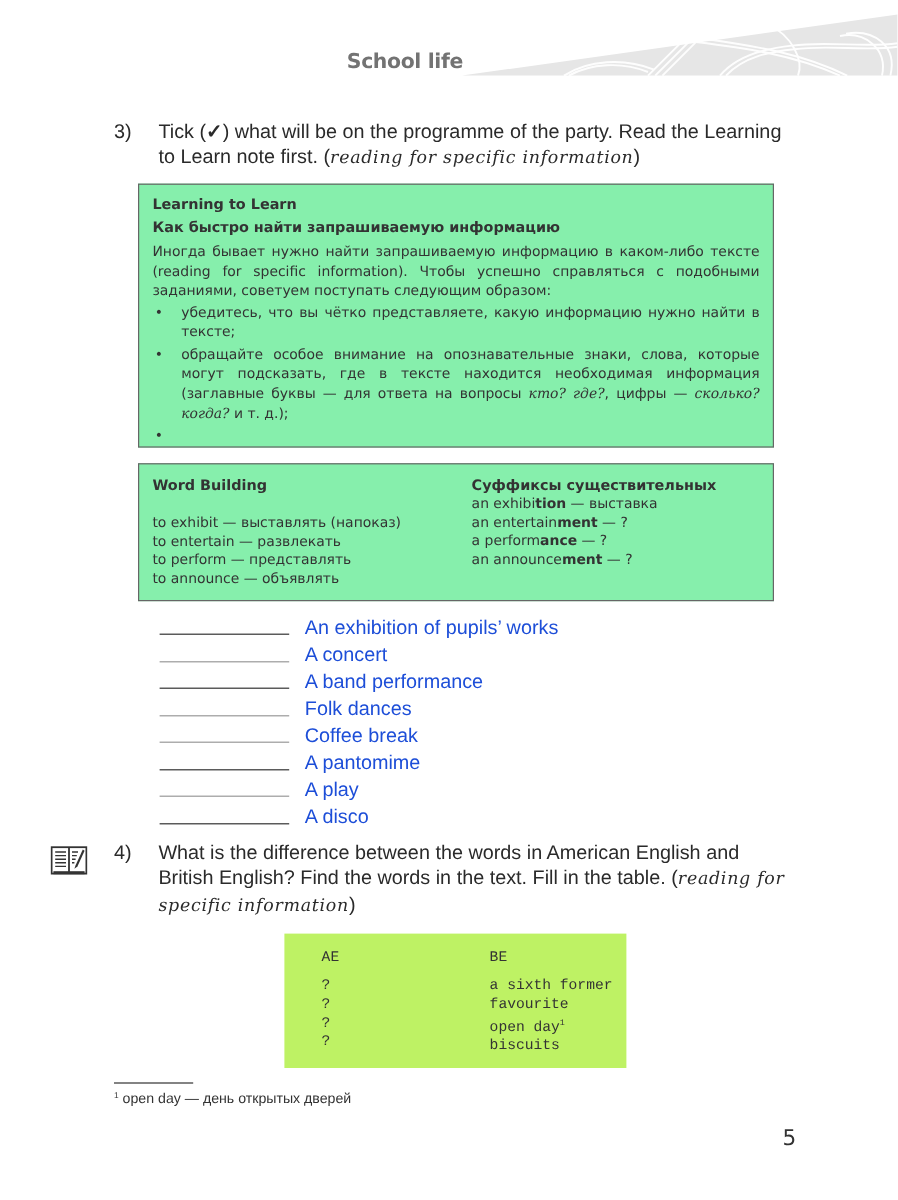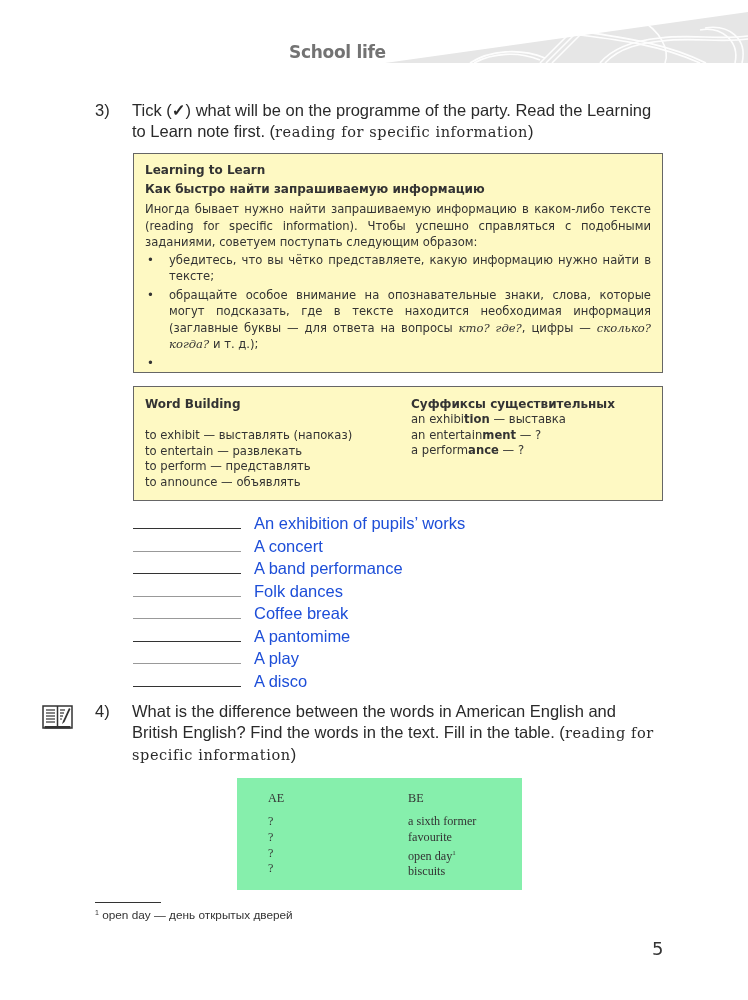--- a/index.html
+++ b/index.html
@@ -5,23 +5,23 @@
   * { box-sizing: border-box; margin: 0; padding: 0; }
   html, body { width: 748px; height: 1000px; background: #ffffff; overflow: hidden; }
   body { position: relative; font-family: "Liberation Sans", sans-serif; color: #2a2a2a; }
 
   .header-band { position: absolute; left: 0; top: 0; width: 748px; height: 70px; }
   .header-title { position: absolute; left: 289px; top: 42px; font-family: "DejaVu Sans", sans-serif; font-weight: bold; font-size: 17px; color: #737373; letter-spacing: -0.3px; }
 
   .task { position: absolute; left: 95px; font-size: 16.5px; line-height: 21px; color: #2a2a2a; }
   .task .num { position: absolute; left: 0; top: 0; }
   .task .text { position: absolute; left: 37px; width: 530px; }
-  .ital { font-family: "DejaVu Serif", serif; font-size: 14.5px; letter-spacing: 0.6px; margin-top: 31px; }
+  .ital { font-family: "DejaVu Serif", serif; font-style: italic; font-size: 14.5px; letter-spacing: 0.6px; margin-top: 31px; }
 
-  .box { position: absolute; left: 133px; width: 530px; border: 1.5px solid #666; background: #fef9c3; font-family: "DejaVu Sans", sans-serif; font-size: 11.6px; color: #333; }
+  .box { position: absolute; left: 115px; width: 530px; border: 1.5px solid #666; background: #86efac; font-family: "DejaVu Sans", sans-serif; font-size: 11.6px; color: #333; }
   .ll-box { top: 153px; height: 220px; padding: 9px 11px; }
   .ll-box .b-title { font-weight: bold; font-size: 12px; margin-bottom: 5px; }
   .ll-box .b-sub { font-weight: bold; font-size: 12px; margin-bottom: 5px; }
   .ll-box .b-para { text-align: justify; line-height: 16.5px; }
   .ll-box ul { list-style: none; margin-top: 1px; }
   .ll-box li { position: relative; padding-left: 24px; line-height: 16.5px; text-align: justify; margin-bottom: 2px; }
   .ll-box li .bul { position: absolute; left: 2px; top: 0; }
   .ll-box .it { font-family: "DejaVu Serif", serif; font-style: italic; }
 
   .wb-box { top: 386px; height: 115px; padding: 21px 11px; }
@@ -34,21 +34,21 @@
   .wb-col.left .rows { margin-top: 16px; }
 
   .checklist { position: absolute; left: 133px; top: 513px; }
   .check-row { position: relative; height: 22.5px; }
   .check-row .blank { position: absolute; left: 0; top: 15px; width: 108px; height: 0; border-top: 1.2px solid #333; }
   .check-row .blank.light { border-top-color: #999; }
   .check-row .label { position: absolute; left: 121px; top: 1px; font-size: 16.5px; color: #1d4ed8; white-space: nowrap; }
 
   .book-icon { position: absolute; left: 42px; top: 704px; width: 31px; height: 26px; }
 
-  .ae-table { position: absolute; left: 237px; top: 778px; width: 285px; height: 112px; background: #86efac; font-family: Liberation Serif, serif; font-size: 12.2px; color: #333; }
+  .ae-table { position: absolute; left: 237px; top: 778px; width: 285px; height: 112px; background: #bef264; font-family: Liberation Mono, monospace; font-size: 12.2px; color: #333; }
   .ae-table .col { position: absolute; top: 12px; }
   .ae-table .col.ae { left: 31px; }
   .ae-table .col.be { left: 171px; }
   .ae-table .hd { line-height: 16px; margin-bottom: 8px; }
   .ae-table .cell { line-height: 15.8px; }
   sup { font-size: 7px; vertical-align: 5px; }
 
   .fn-line { position: absolute; left: 95px; top: 902px; width: 66px; border-top: 1.3px solid #333; }
   .footnote { position: absolute; left: 95px; top: 908px; font-size: 11.8px; color: #333; }
   .footnote sup { font-size: 7px; vertical-align: 4px; }
@@ -103,20 +103,21 @@
       <div class="r">to perform — представлять</div>
       <div class="r">to announce — объявлять</div>
     </div>
   </div>
   <div class="wb-col right">
     <div class="h">Суффиксы существительных</div>
     <div class="rows">
       <div class="r"><span>an exhibi</span><b>tion</b><span> — выставка</span></div>
       <div class="r"><span>an entertain</span><b>ment</b><span> — ?</span></div>
       <div class="r"><span>a perform</span><b>ance</b><span> — ?</span></div>
+      <div class="r"><span>an announce</span><b>ment</b><span> — ?</span></div>
     </div>
   </div>
 </div>
 
 <div class="checklist">
   <div class="check-row">
       <span class="blank"></span>
       <span class="label">An exhibition of pupils’ works</span>
     </div>
   <div class="check-row">

